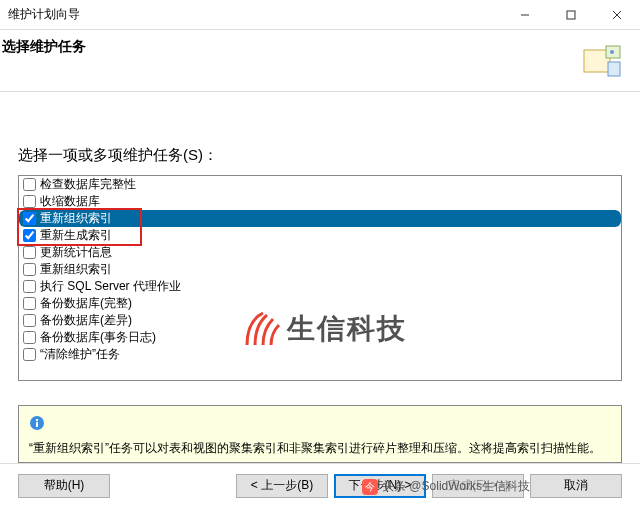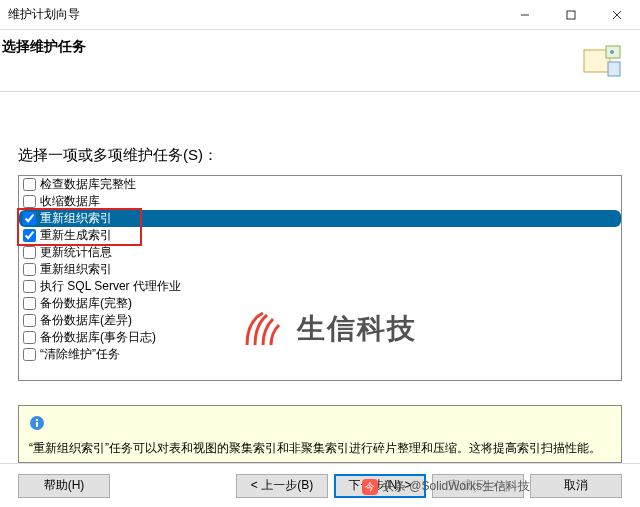--- a/index.html
+++ b/index.html
@@ -19,21 +19,21 @@
   .content { padding: 18px 18px 8px 18px; }
   .prompt { font-size: 15px; margin-bottom: 10px; margin-top: 36px; }
 
   .listbox { border: 1px solid #888; width: 100%; height: 206px; position: relative; background: #fff; }
   .item { height: 17px; display: flex; align-items: center; padding-left: 4px; font-size: 12px; }
   .item input[type=checkbox] { width: 13px; height: 13px; margin-right: 4px; }
   .item span { line-height: 17px; }
   .item.selected { background: #0369a1; color: #fff; border-radius: 6px; }
   .redbox1 { position: absolute; left: -2px; top: 32px; width: 125px; height: 38px; border: 2px solid #d22; pointer-events: none; }
 
-  .watermark { position: absolute; left: 245px; top: 310px; display: flex; align-items: center; gap: 16px; opacity: 0.92; pointer-events: none; }
+  .watermark { position: absolute; left: 245px; top: 310px; display: flex; align-items: center; gap: 6px; opacity: 0.92; pointer-events: none; }
   .wm-icon { width: 36px; height: 36px; }
   .wm-text { font-size: 28px; font-weight: bold; color: #444; letter-spacing: 2px; }
 
   .descbox { margin: 16px 18px 0 18px; border: 1px solid #888; background: #ffffe1; padding: 8px 10px; height: 58px; display: flex; gap: 8px; font-size: 12px; line-height: 1.5; flex-direction: column; }
   .info-icon { flex-shrink: 0; width: 16px; height: 16px; margin-top: 1px; }
 
   .footer { position: absolute; left: 0; right: 0; bottom: 0; height: 44px; border-top: 1px solid #ddd; display: flex; align-items: center; padding: 0 18px; gap: 6px; }
   .spacer { flex: 1; }
   .btn { min-width: 92px; height: 24px; border: 1px solid #adadad; background: #e1e1e1; font-size: 12px; display: inline-flex; align-items: center; justify-content: center; padding: 0 10px; cursor: default; }
   .btn.focus { border: 1px solid #0078d7; box-shadow: inset 0 0 0 1px #0078d7; }

